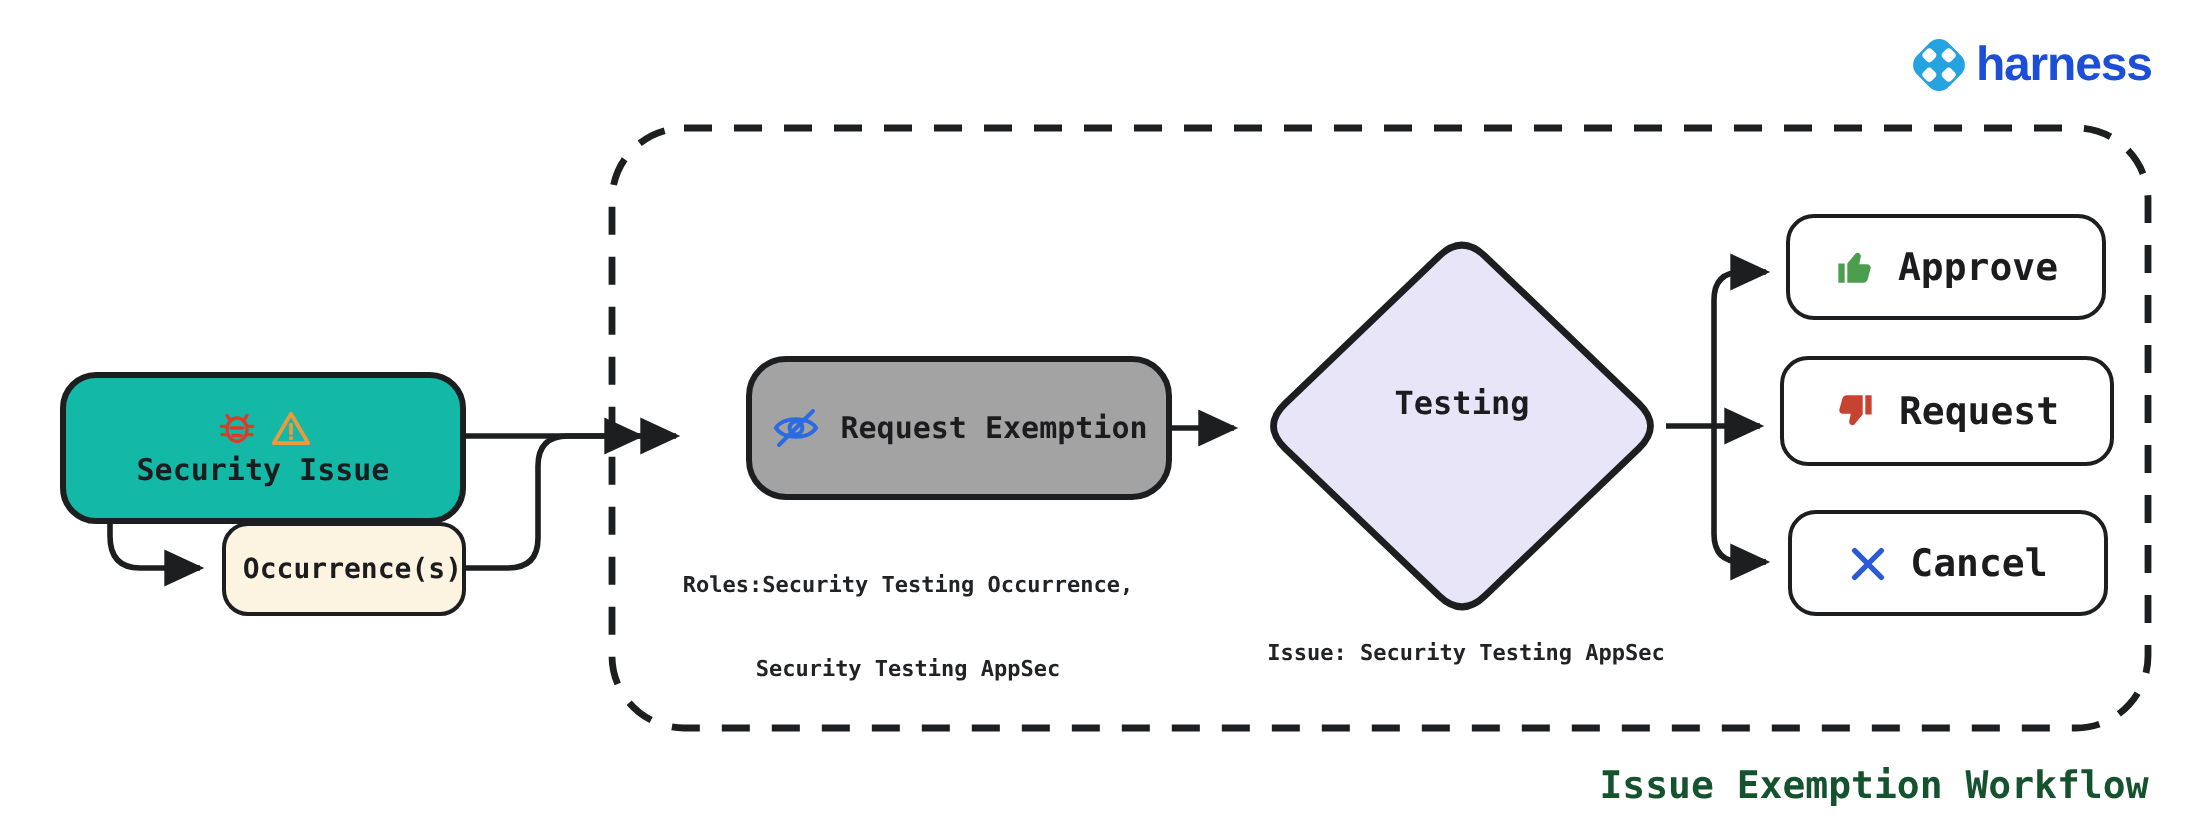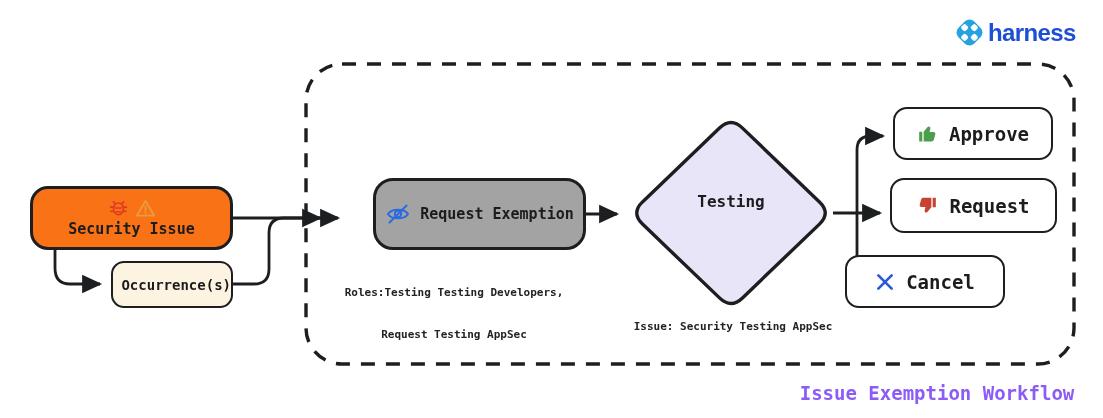--- a/index.html
+++ b/index.html
@@ -24,22 +24,22 @@
 
   
   .node {
     position: absolute;
     border: 3px solid #1d1e20;
     border-radius: 16px;
     display: flex; align-items: center; justify-content: center;
     font-weight: bold;
   }
   .node-security {
-    left: 30px; top: 186px; width: 203px; height: 64px;
-    background: #f97316; flex-direction: column; gap: 2px; border-radius: 18px;
+    left: 30px; top: 186px; width: 203px; height: 76px;
+    background: #14b8a6; flex-direction: column; gap: 2px; border-radius: 18px;
   }
   .node-security .label { font-size: 15px; }
   .icon-row { display: flex; align-items: center; gap: 6px; height: 20px; }
 
   .node-occurrence {
     left: 111px; top: 261px; width: 122px; height: 47px;
     background: #fcf3e0; border-width: 2.5px; border-radius: 13px; justify-content: flex-end;
   }
   .node-occurrence .label { font-size: 14px; }
 
@@ -48,37 +48,37 @@
     background: #a3a3a3; gap: 9px; border-radius: 20px; margin-left: 28px;
   }
   .node-request .label { font-size: 15px; }
 
   .action {
     background: #ffffff; border-width: 2.5px; border-radius: 14px; gap: 11px;
   }
   .action .label { font-size: 19px; }
   .node-approve { left: 893px; top: 107px; width: 160px; height: 53px; }
   .node-reject  { left: 890px; top: 178px; width: 167px; height: 55px; }
-  .node-cancel  { left: 845px; top: 255px; width: 160px; height: 53px; }
+  .node-cancel  { left: 894px; top: 255px; width: 160px; height: 53px; }
 
   .diamond-label {
     position: absolute; left: 651px; top: 191px; width: 160px;
     text-align: center; font-weight: bold; font-size: 16px; line-height: 21px;
   }
 
   .note {
     position: absolute; text-align: center; font-weight: bold;
     font-size: 11px; line-height: 14px; color: #222326; white-space: pre;
   }
   .note-roles { left: 334px; top: 258px; width: 240px; }
   .note-role  { left: 633px; top: 320px; width: 200px; }
 
   .caption {
     position: absolute; left: 782px; top: 382px; width: 310px;
-    text-align: center; font-weight: bold; font-size: 19px; color: #8b5cf6;
+    text-align: center; font-weight: bold; font-size: 19px; color: #14532d;
   }
 </style>
 </head>
 <body>
 
 <div class="canvas">
 
   <svg class="layer" width="1103" height="418" viewBox="0 0 1103 418">
     <defs>
       <marker id="ah" viewBox="0 0 10 10" refX="8.5" refY="5" markerWidth="7.5" markerHeight="7.5" orient="auto-start-reverse">
@@ -156,22 +156,22 @@
       <g fill="none" stroke="#2b6be0" stroke-width="2" stroke-linecap="round">
         <path d="M3 11 C6.5 5.2 19.5 5.2 23 11 C19.5 16.8 6.5 16.8 3 11 Z"></path>
         <circle cx="13" cy="11" r="3.2"></circle>
         <path d="M4.5 19.5 L21.5 2.5"></path>
       </g>
     </svg>
     <div class="label">Request Exemption</div>
   </div>
 
   <div class="note note-roles">
-    <div>Roles:Testing Testing Developers,</div>
-    <div>Request Testing AppSec</div>
+    <div>Roles:Security Testing Occurrence,</div>
+    <div>Security Testing AppSec</div>
   </div>
 
   <div class="diamond-label">
     <div>Testing</div>
   </div>
 
   <div class="note note-role">Issue: Security Testing AppSec</div>
 
   <div class="node action node-approve">
     <svg width="21" height="21" viewBox="0 0 24 24">

